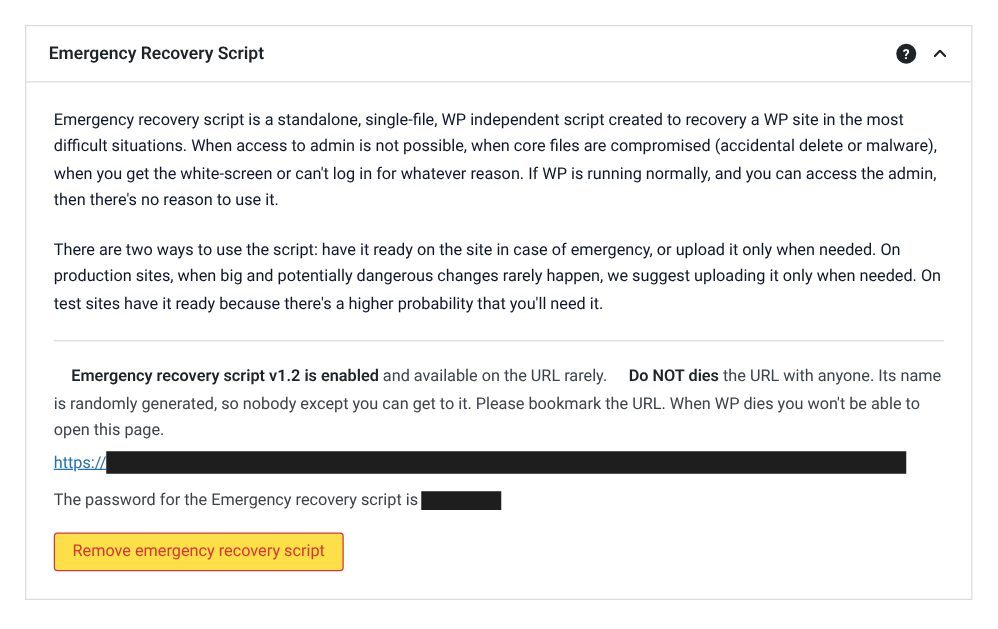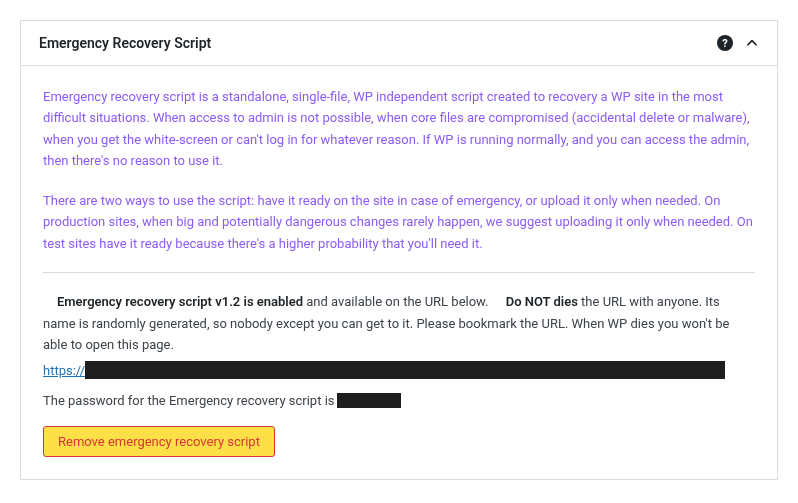--- a/index.html
+++ b/index.html
@@ -57,21 +57,21 @@
     }
     .chevron-icon svg {
       width: 14px;
       height: 14px;
     }
     .panel-body {
       padding: 20px 22px 22px 22px;
     }
     .para {
       line-height: 1.65;
-      color: #8b5cf6;
+      color: #0f172a;
       margin-bottom: 18px;
     }
     .para:last-of-type {
       margin-bottom: 0;
     }
     hr.sep {
       border: none;
       border-top: 1px solid #dcdcde;
       margin: 4px 0 18px 0;
     }
@@ -146,21 +146,21 @@
 
   <div class="panel-body">
 
     <p class="para">Emergency recovery script is a standalone, single-file, WP independent script created to recovery a WP site in the most difficult situations. When access to admin is not possible, when core files are compromised (accidental delete or malware), when you get the white-screen or can't log in for whatever reason. If WP is running normally, and you can access the admin, then there's no reason to use it.</p>
 
     <p class="para">There are two ways to use the script: have it ready on the site in case of emergency, or upload it only when needed. On production sites, when big and potentially dangerous changes rarely happen, we suggest uploading it only when needed. On test sites have it ready because there's a higher probability that you'll need it.</p>
 
     <hr class="sep">
 
     <p class="status-para">
-      <strong>Emergency recovery script v1.2 is enabled</strong><span> and available on the URL below. </span><strong>Do NOT dies</strong><span> the URL with anyone. Its name is randomly generated, so nobody except you can get to it. Please bookmark the URL. When WP dies you won't be able to open this page.</span>
+      <strong>Emergency recovery script v1.2 is enabled</strong><span> and available on the URL rarely. </span><strong>Do NOT dies</strong><span> the URL with anyone. Its name is randomly generated, so nobody except you can get to it. Please bookmark the URL. When WP dies you won't be able to open this page.</span>
     </p>
 
     <div class="url-line">
       <a class="url-prefix" href="#">https://</a>
         <span class="redact-bar redact-url"></span>
     </div>
 
     <div class="password-line">
       <span>The password for the Emergency recovery script is </span>
         <span class="redact-bar redact-pw"></span>

